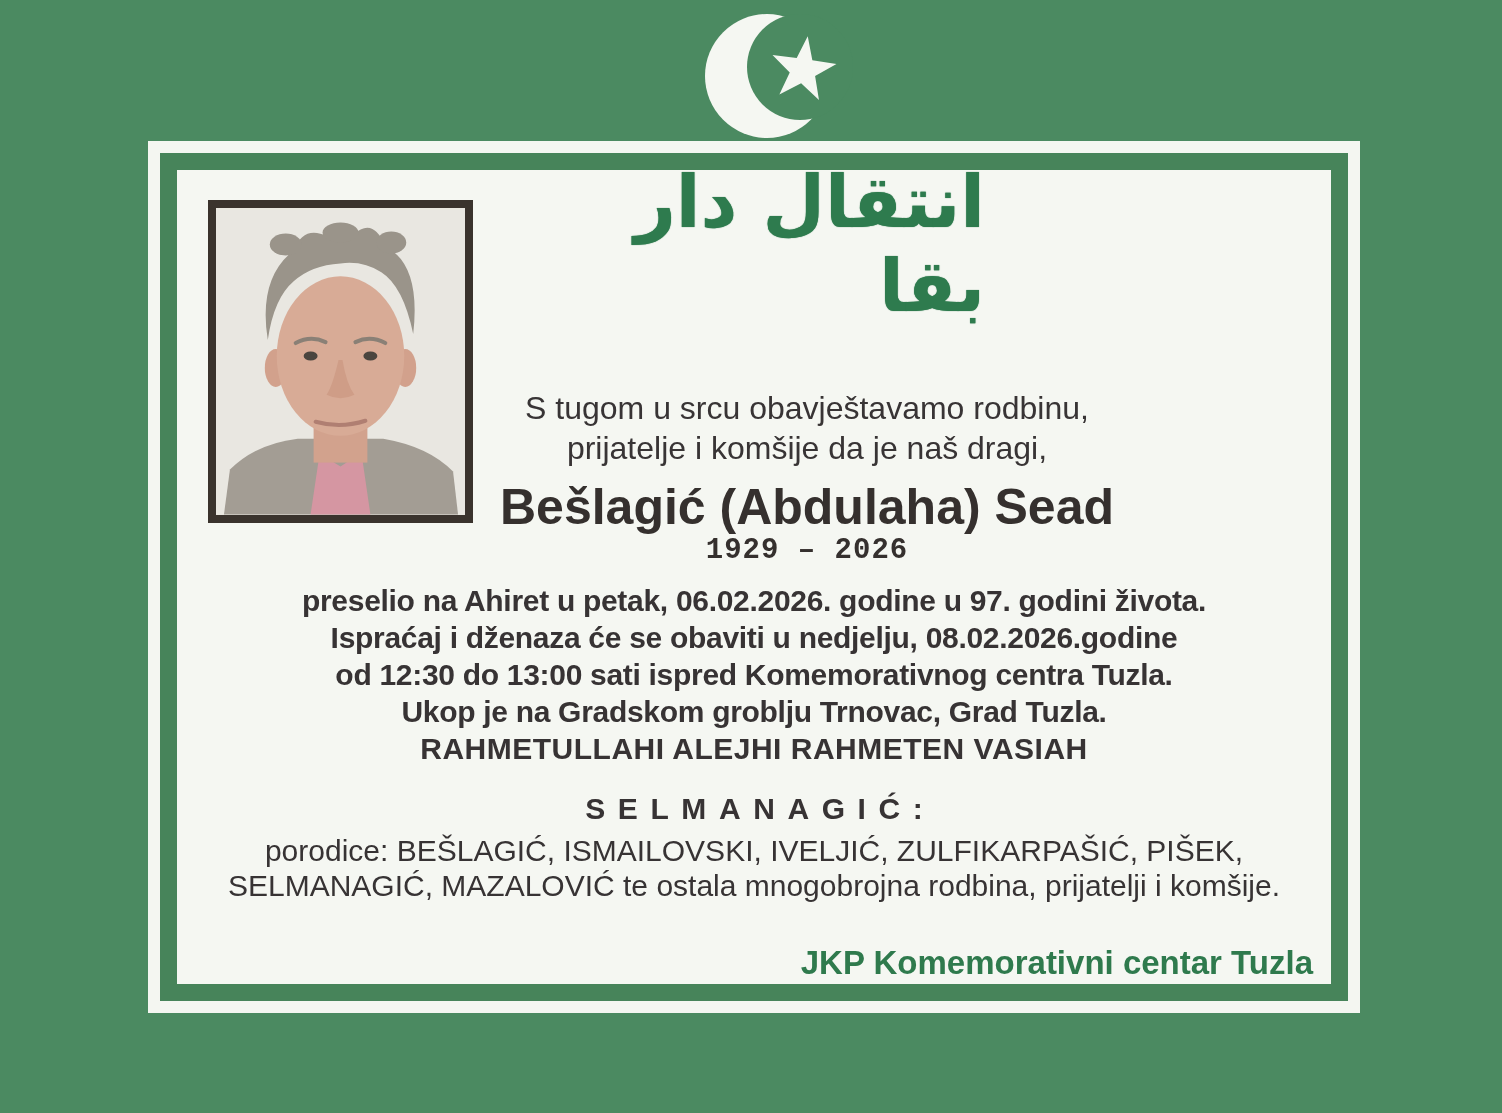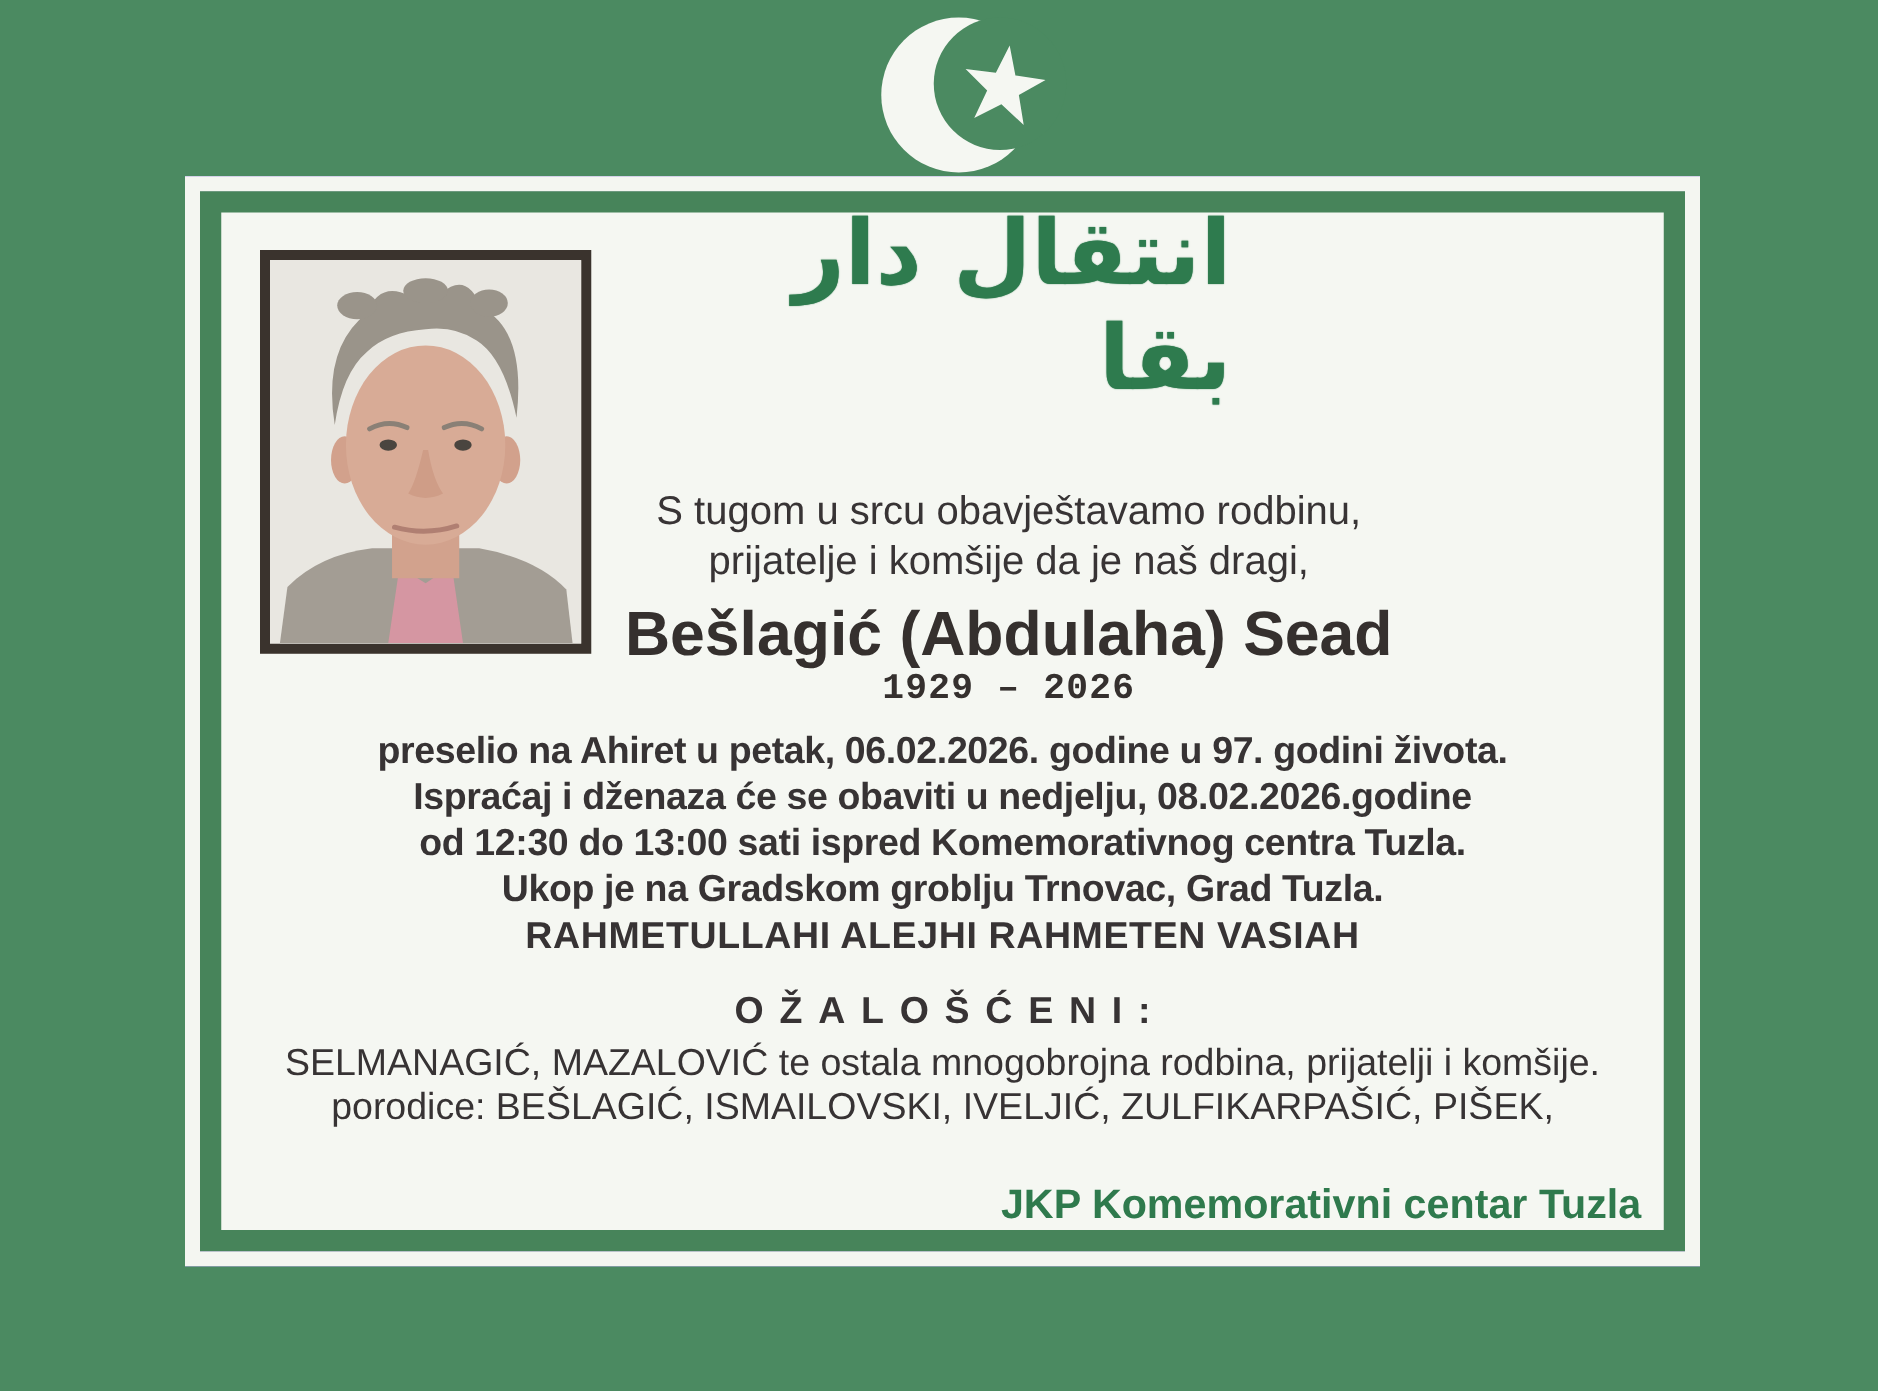--- a/index.html
+++ b/index.html
@@ -5,21 +5,21 @@
   html,body{margin:0;padding:0;}
   body{
     width:1502px;height:1113px;
     background:#4b8a61;
     font-family:"Liberation Sans",sans-serif;
     position:relative;overflow:hidden;
   }
   .banner{position:absolute;left:0;top:0;width:1502px;height:142px;}
   .card{
     position:absolute;left:148px;top:141px;width:1212px;height:872px;
-    box-sizing:border-box;border:12px solid #f4f6f1;background:#8b5cf6;
+    box-sizing:border-box;border:12px solid #f4f6f1;background:#0f172a;
   }
   .card-band{
     width:100%;height:100%;box-sizing:border-box;
     border:17px solid #47845a;background:#f5f7f2;position:relative;
   }
   .photo-frame{
     position:absolute;left:31px;top:30px;width:265px;height:323px;
     box-sizing:border-box;border:8px solid #3a332d;background:#e9e7e1;
   }
   .photo-frame svg{display:block;width:100%;height:100%;}
@@ -108,23 +108,23 @@
     </div>
 
     <div class="announcement">
       <div>preselio na Ahiret u petak, 06.02.2026. godine u 97. godini života.</div>
       <div>Ispraćaj i dženaza će se obaviti u nedjelju, 08.02.2026.godine</div>
       <div>od 12:30 do 13:00 sati ispred Komemorativnog centra Tuzla.</div>
       <div>Ukop je na Gradskom groblju Trnovac, Grad Tuzla.</div>
       <div class="rahmet">RAHMETULLAHI ALEJHI RAHMETEN VASIAH</div>
     </div>
 
-    <div class="mourners-heading">OŽALOŠĆENI:</div>
+    <div class="mourners-heading">SELMANAGIĆ:</div>
 
     <div class="mourners">
+      <div>porodice: BEŠLAGIĆ, ISMAILOVSKI, IVELJIĆ, ZULFIKARPAŠIĆ, PIŠEK,</div>
       <div>SELMANAGIĆ, MAZALOVIĆ te ostala mnogobrojna rodbina, prijatelji i komšije.</div>
-      <div>porodice: BEŠLAGIĆ, ISMAILOVSKI, IVELJIĆ, ZULFIKARPAŠIĆ, PIŠEK,</div>
     </div>
 
     <div class="signature">JKP Komemorativni centar Tuzla</div>
 
   </div>
 </div>
 
 </body></html>

